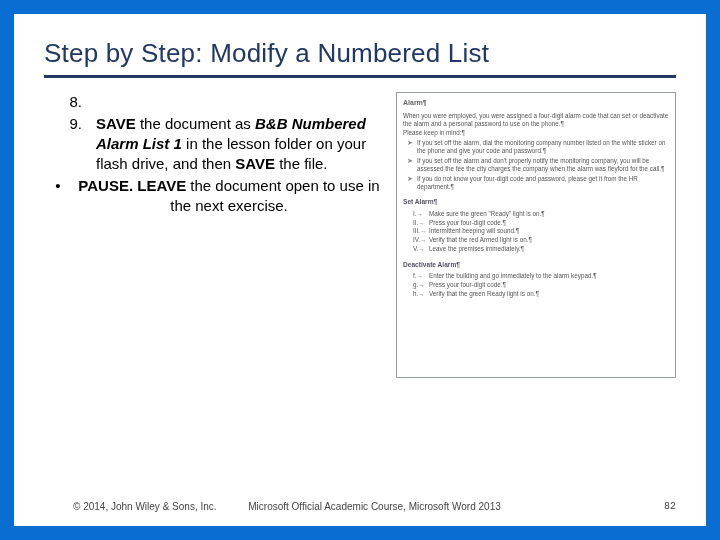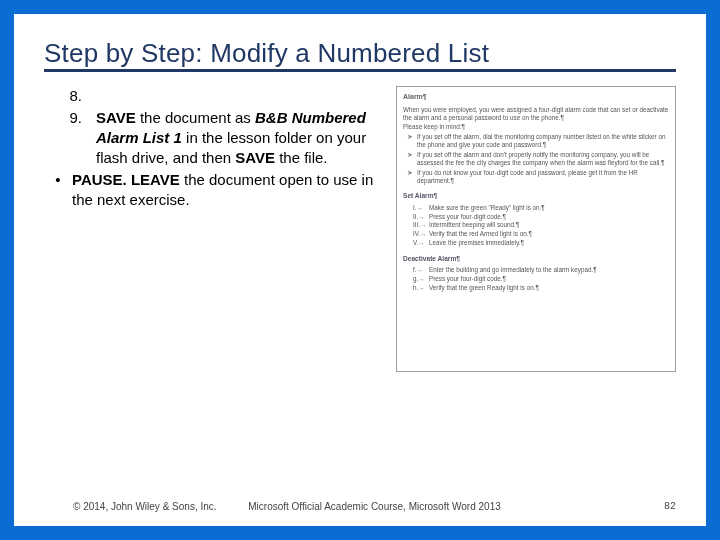--- a/index.html
+++ b/index.html
@@ -14,20 +14,21 @@
     position: absolute;
     left: 14px; top: 14px;
     width: 692px; height: 512px;
     background: #fff;
     padding: 24px 30px 12px 30px;
   }
   .title {
     font-size: 26px;
     font-weight: normal;
     color: #203864;
+    padding-bottom: 6px;
     border-bottom: 3px solid #203864;
     margin-bottom: 14px;
     letter-spacing: 0.2px;
   }
   .content {
     display: flex;
     gap: 10px;
   }
   .textcol {
     width: 342px;
@@ -46,21 +47,21 @@
   }
   .item .body { flex: 1; }
   .bullet {
     display: flex;
     margin-top: 2px;
   }
   .bullet .dot {
     width: 28px; flex: 0 0 28px;
     text-align: center;
   }
-  .bullet .body { flex: 1; }
+  .bullet .body { flex: 1; text-align: center; }
   .bold { font-weight: bold; }
   .bi { font-weight: bold; font-style: italic; }
 
   
   .figure {
     flex: 1;
     border: 1px solid #9aa0a6;
     padding: 6px 6px 8px 6px;
     font-size: 6.3px;
     line-height: 1.25;

